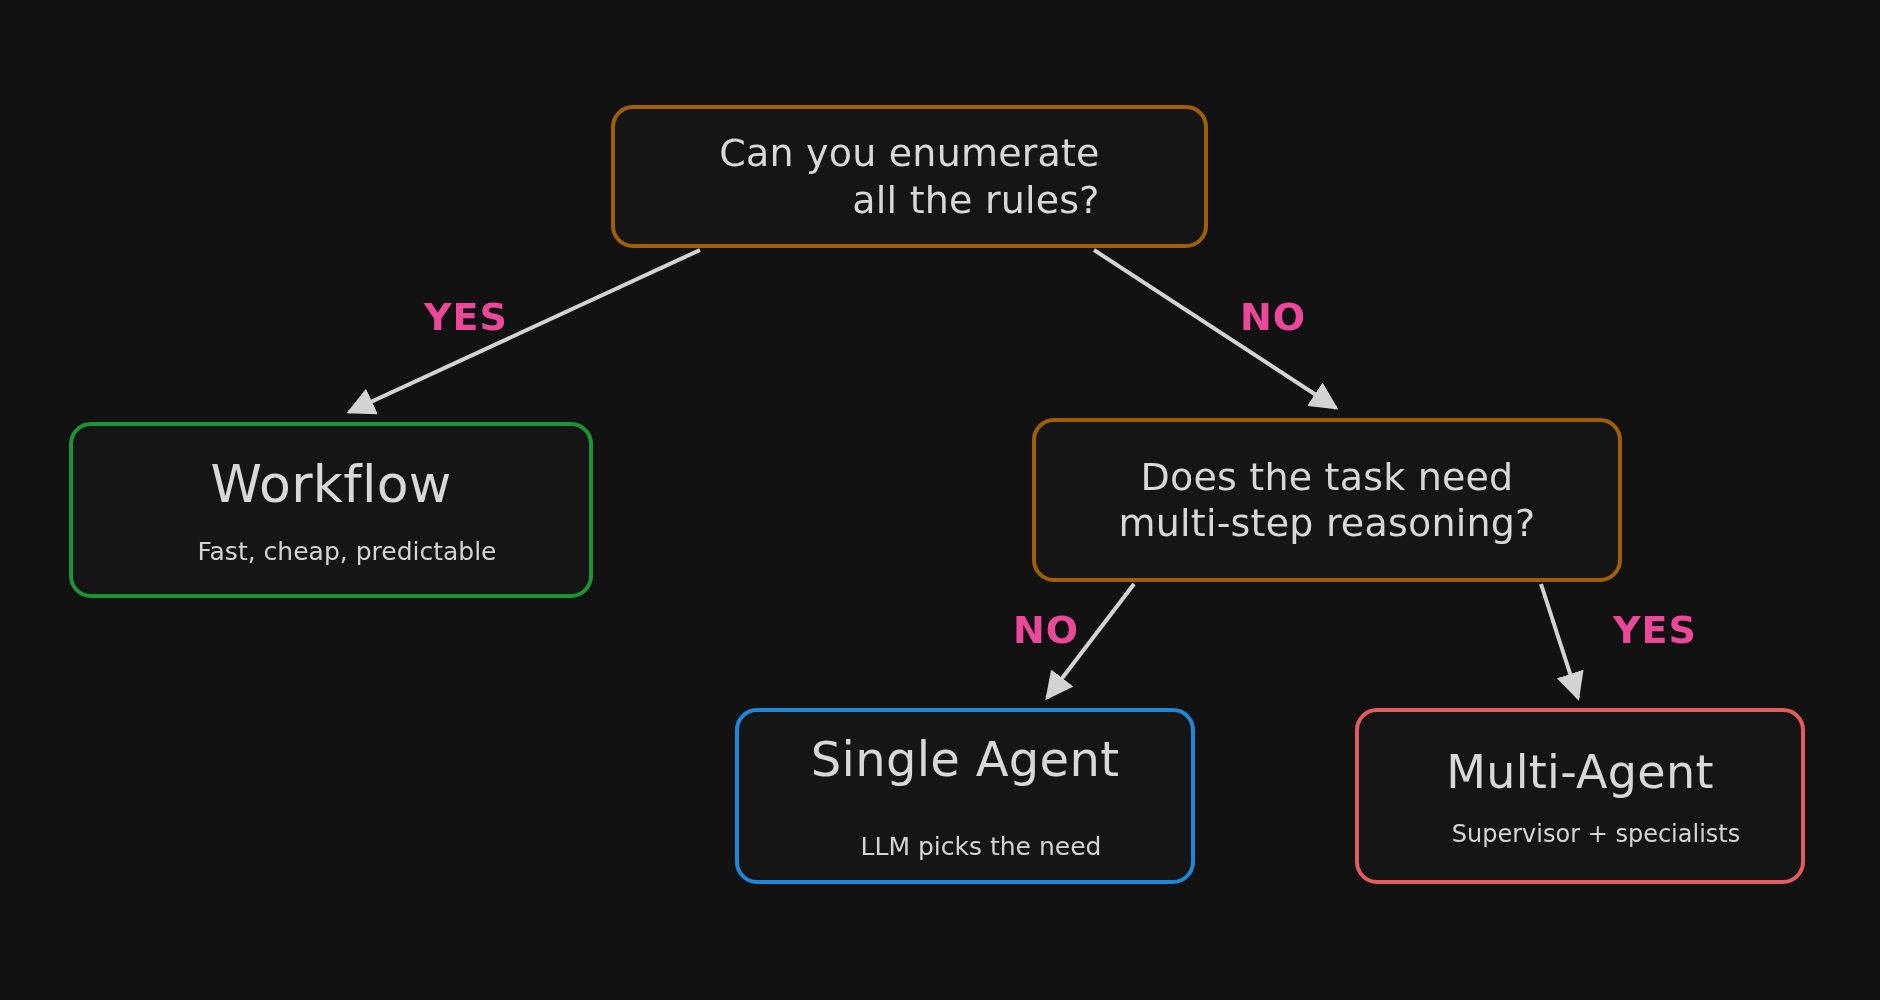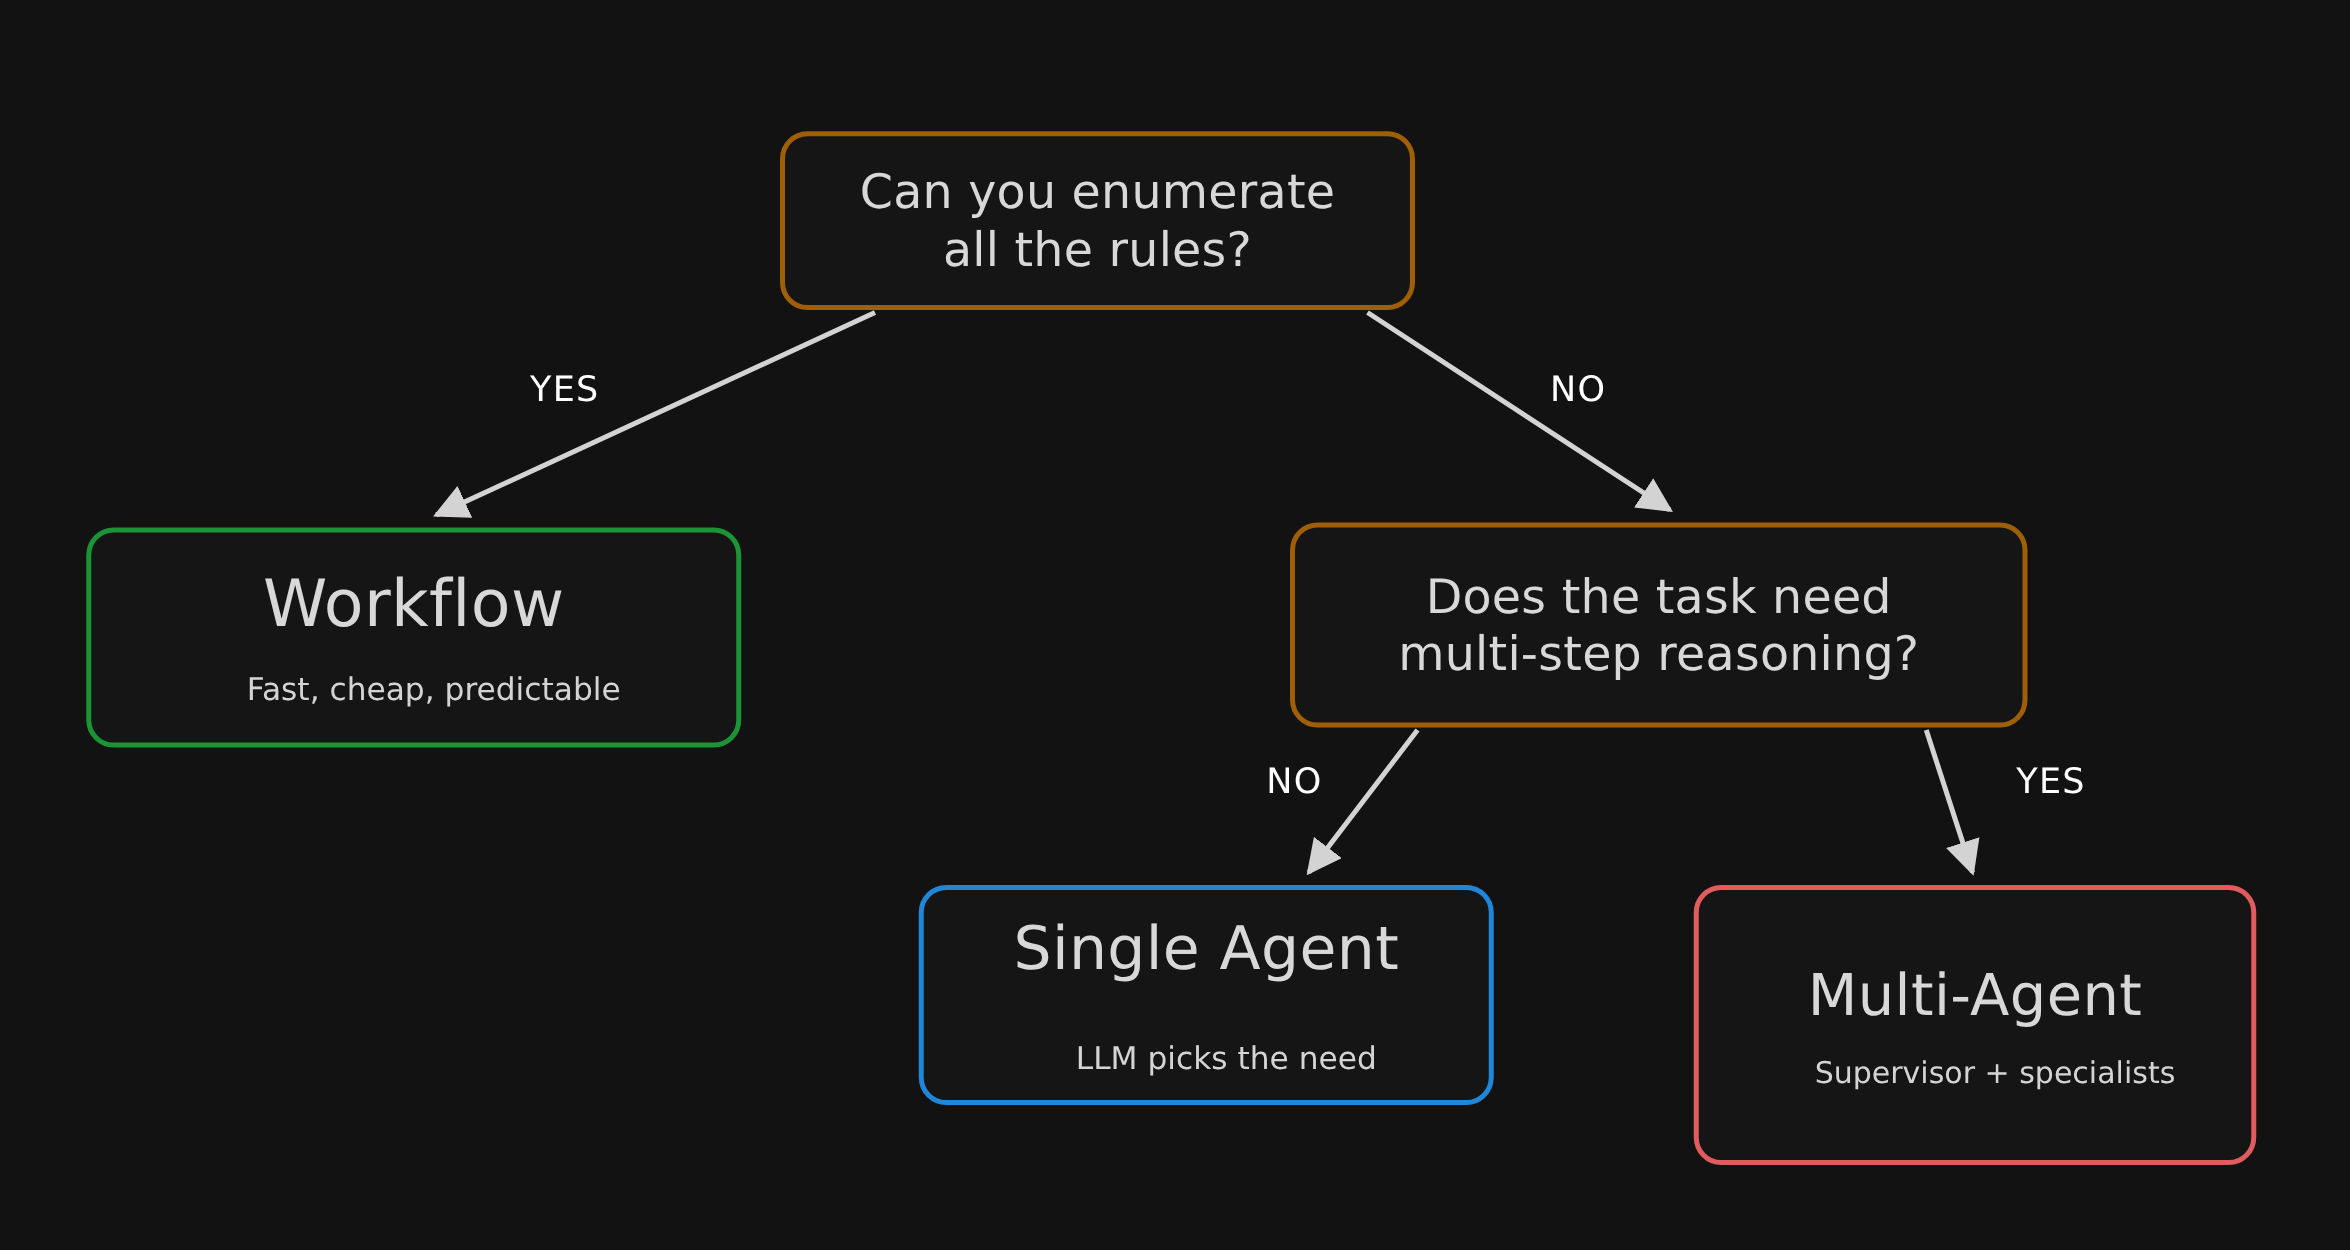--- a/index.html
+++ b/index.html
@@ -71,36 +71,36 @@
     font-size: 50px;
     font-weight: 400;
     letter-spacing: 0.3px;
   }
   .outcome .subtitle {
     font-size: 25px;
     margin-top: 20px;
     font-weight: 400;
   }
 
-  #node-root      { left: 624px;  top: 105px; width: 508px;  height: 143px; }
+  #node-root      { left: 611px;  top: 105px; width: 597px;  height: 143px; text-align: right; }
   #node-workflow  { left: 69px;   top: 422px; width: 524px;  height: 176px; border-color: #1a9434; }
   #node-decision2 { left: 1032px; top: 418px; width: 590px;  height: 164px; }
   #node-single    { left: 735px;  top: 708px; width: 460px;  height: 176px; border-color: #1f86d8; gap: 24px; }
-  #node-multi     { left: 1355px; top: 708px; width: 450px;  height: 224px; border-color: #e15c5f; }
+  #node-multi     { left: 1355px; top: 708px; width: 450px;  height: 176px; border-color: #e15c5f; }
 
   #node-workflow .title  { font-size: 52px; }
   #node-single   .title  { font-size: 48px; }
   #node-multi    .title  { font-size: 46px; }
   #node-multi    .subtitle { font-size: 24px; }
 
   .edge-label {
     position: absolute;
-    color: #ffffff;
-    font-size: 28px;
-    font-weight: 400;
+    color: #ec4899;
+    font-size: 38px;
+    font-weight: 700;
     letter-spacing: 1px;
     white-space: nowrap;
   }
   #label-yes-1 { left: 424px;  top: 295px; }
   #label-no-1  { left: 1240px; top: 295px; }
   #label-no-2  { left: 1013px; top: 608px; }
   #label-yes-2 { left: 1613px; top: 608px; }
 </style>
 </head>
 <body>

